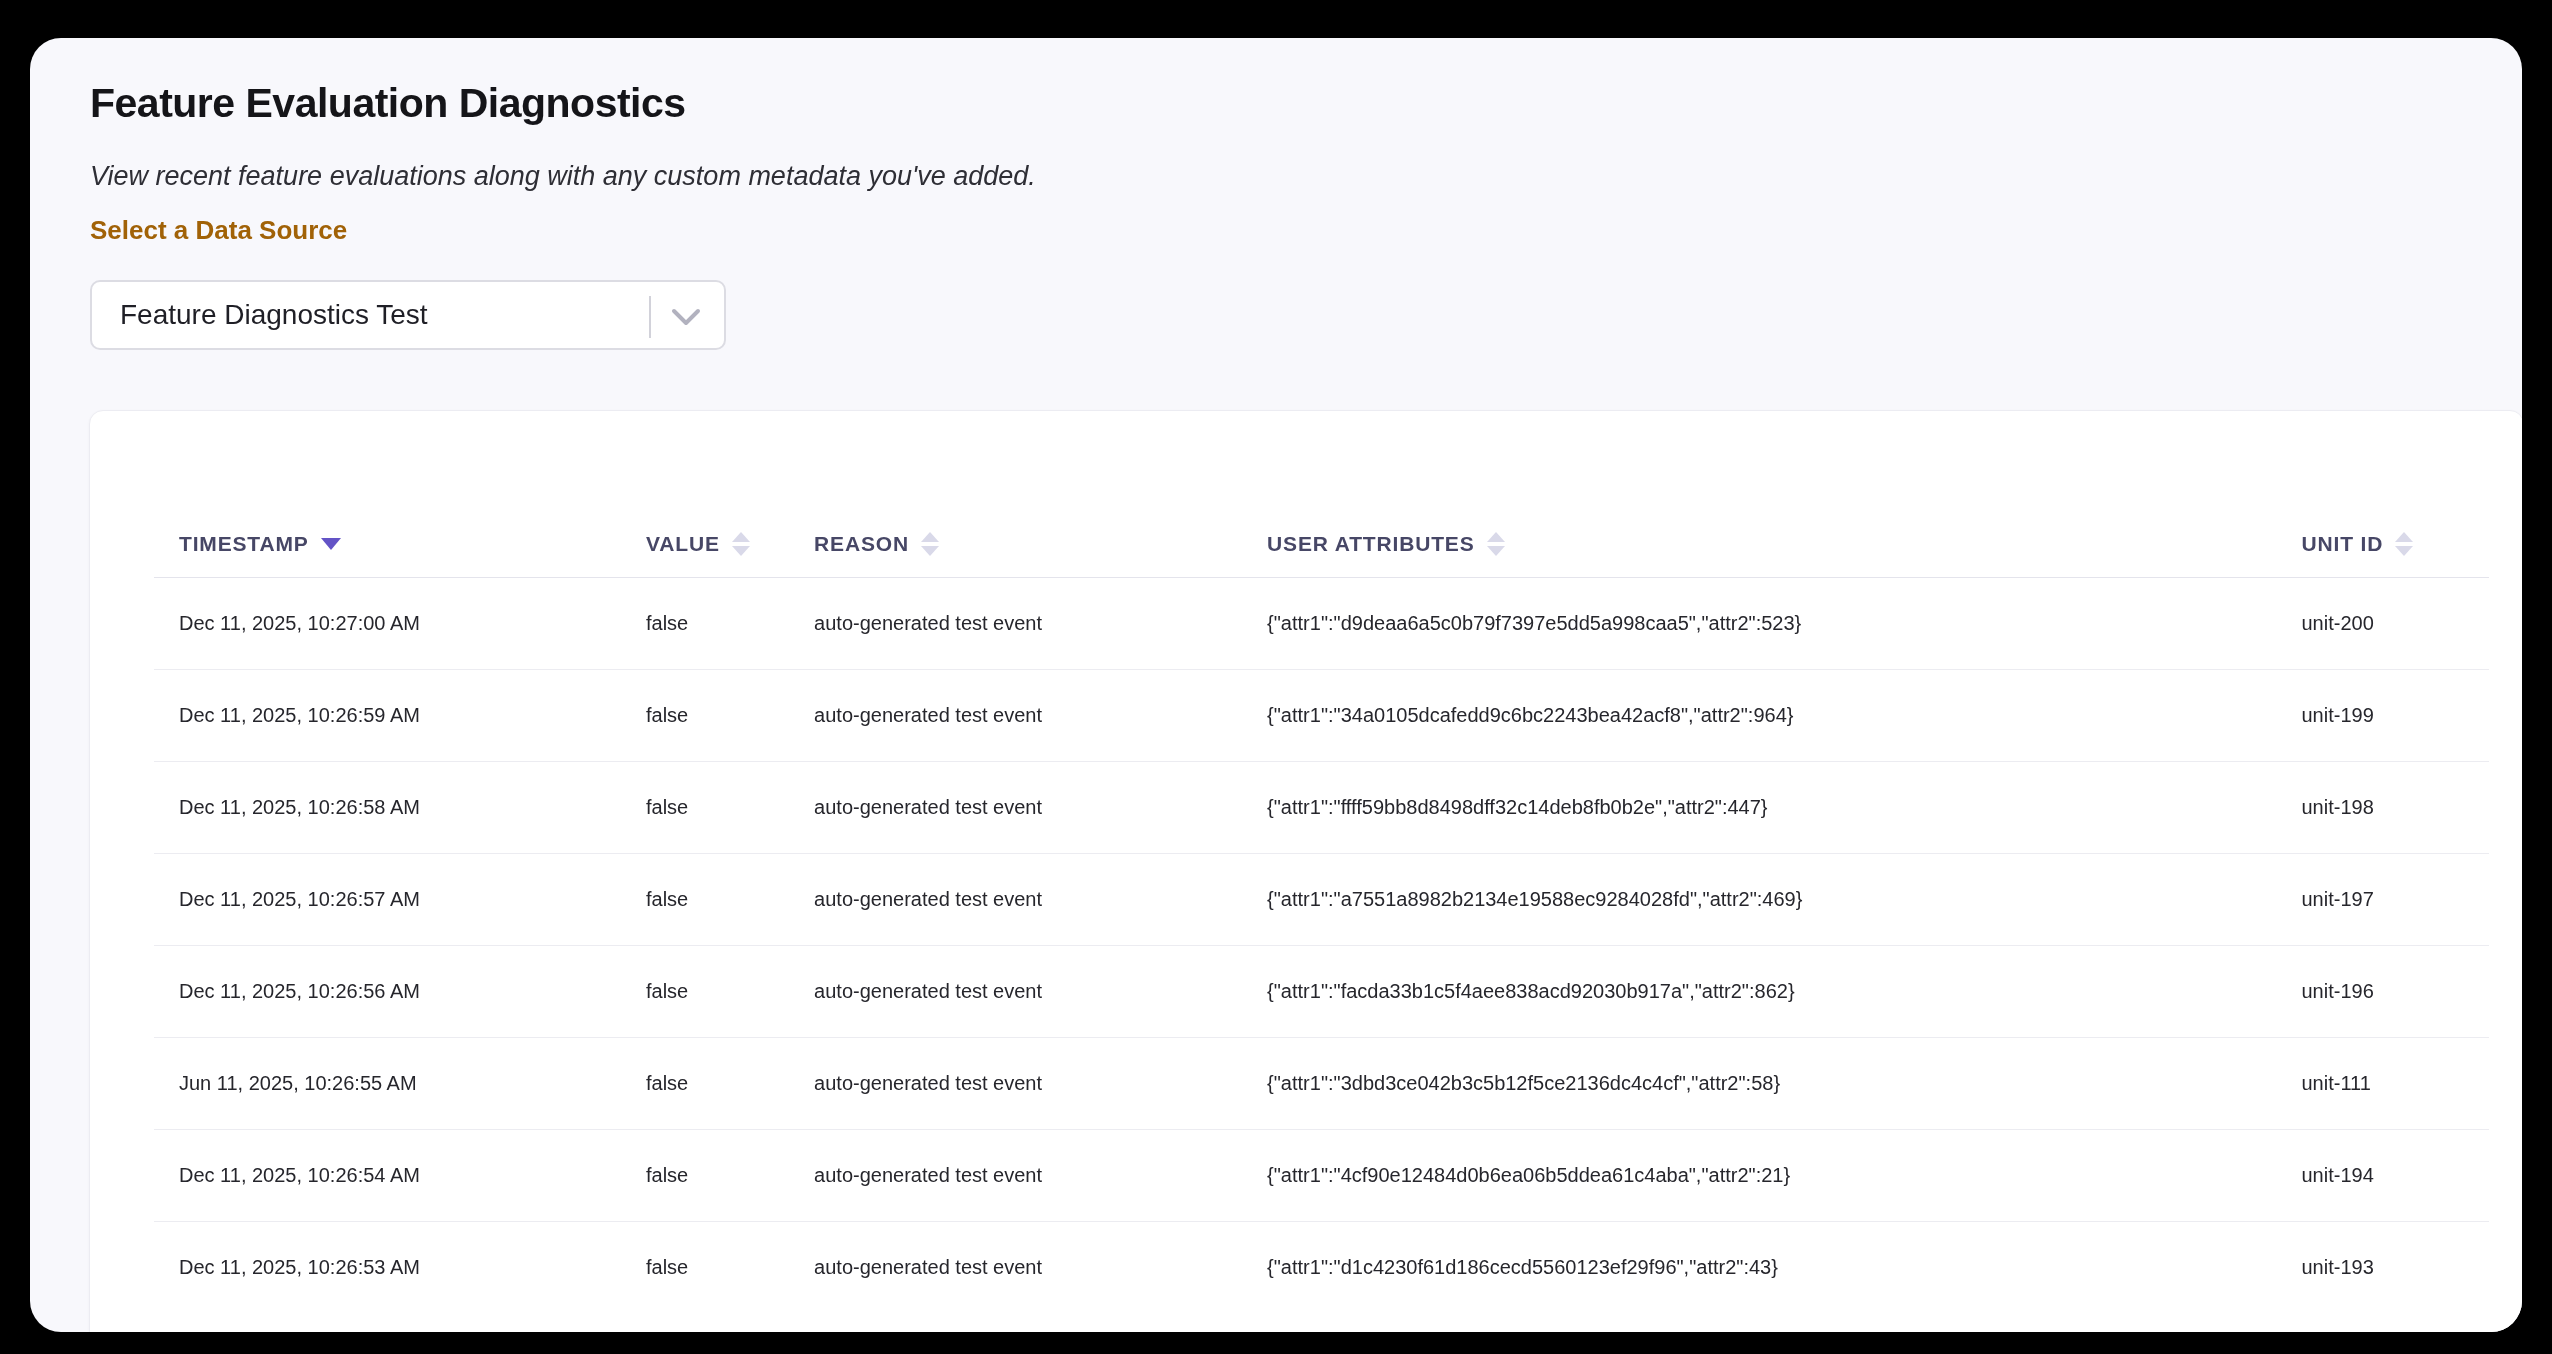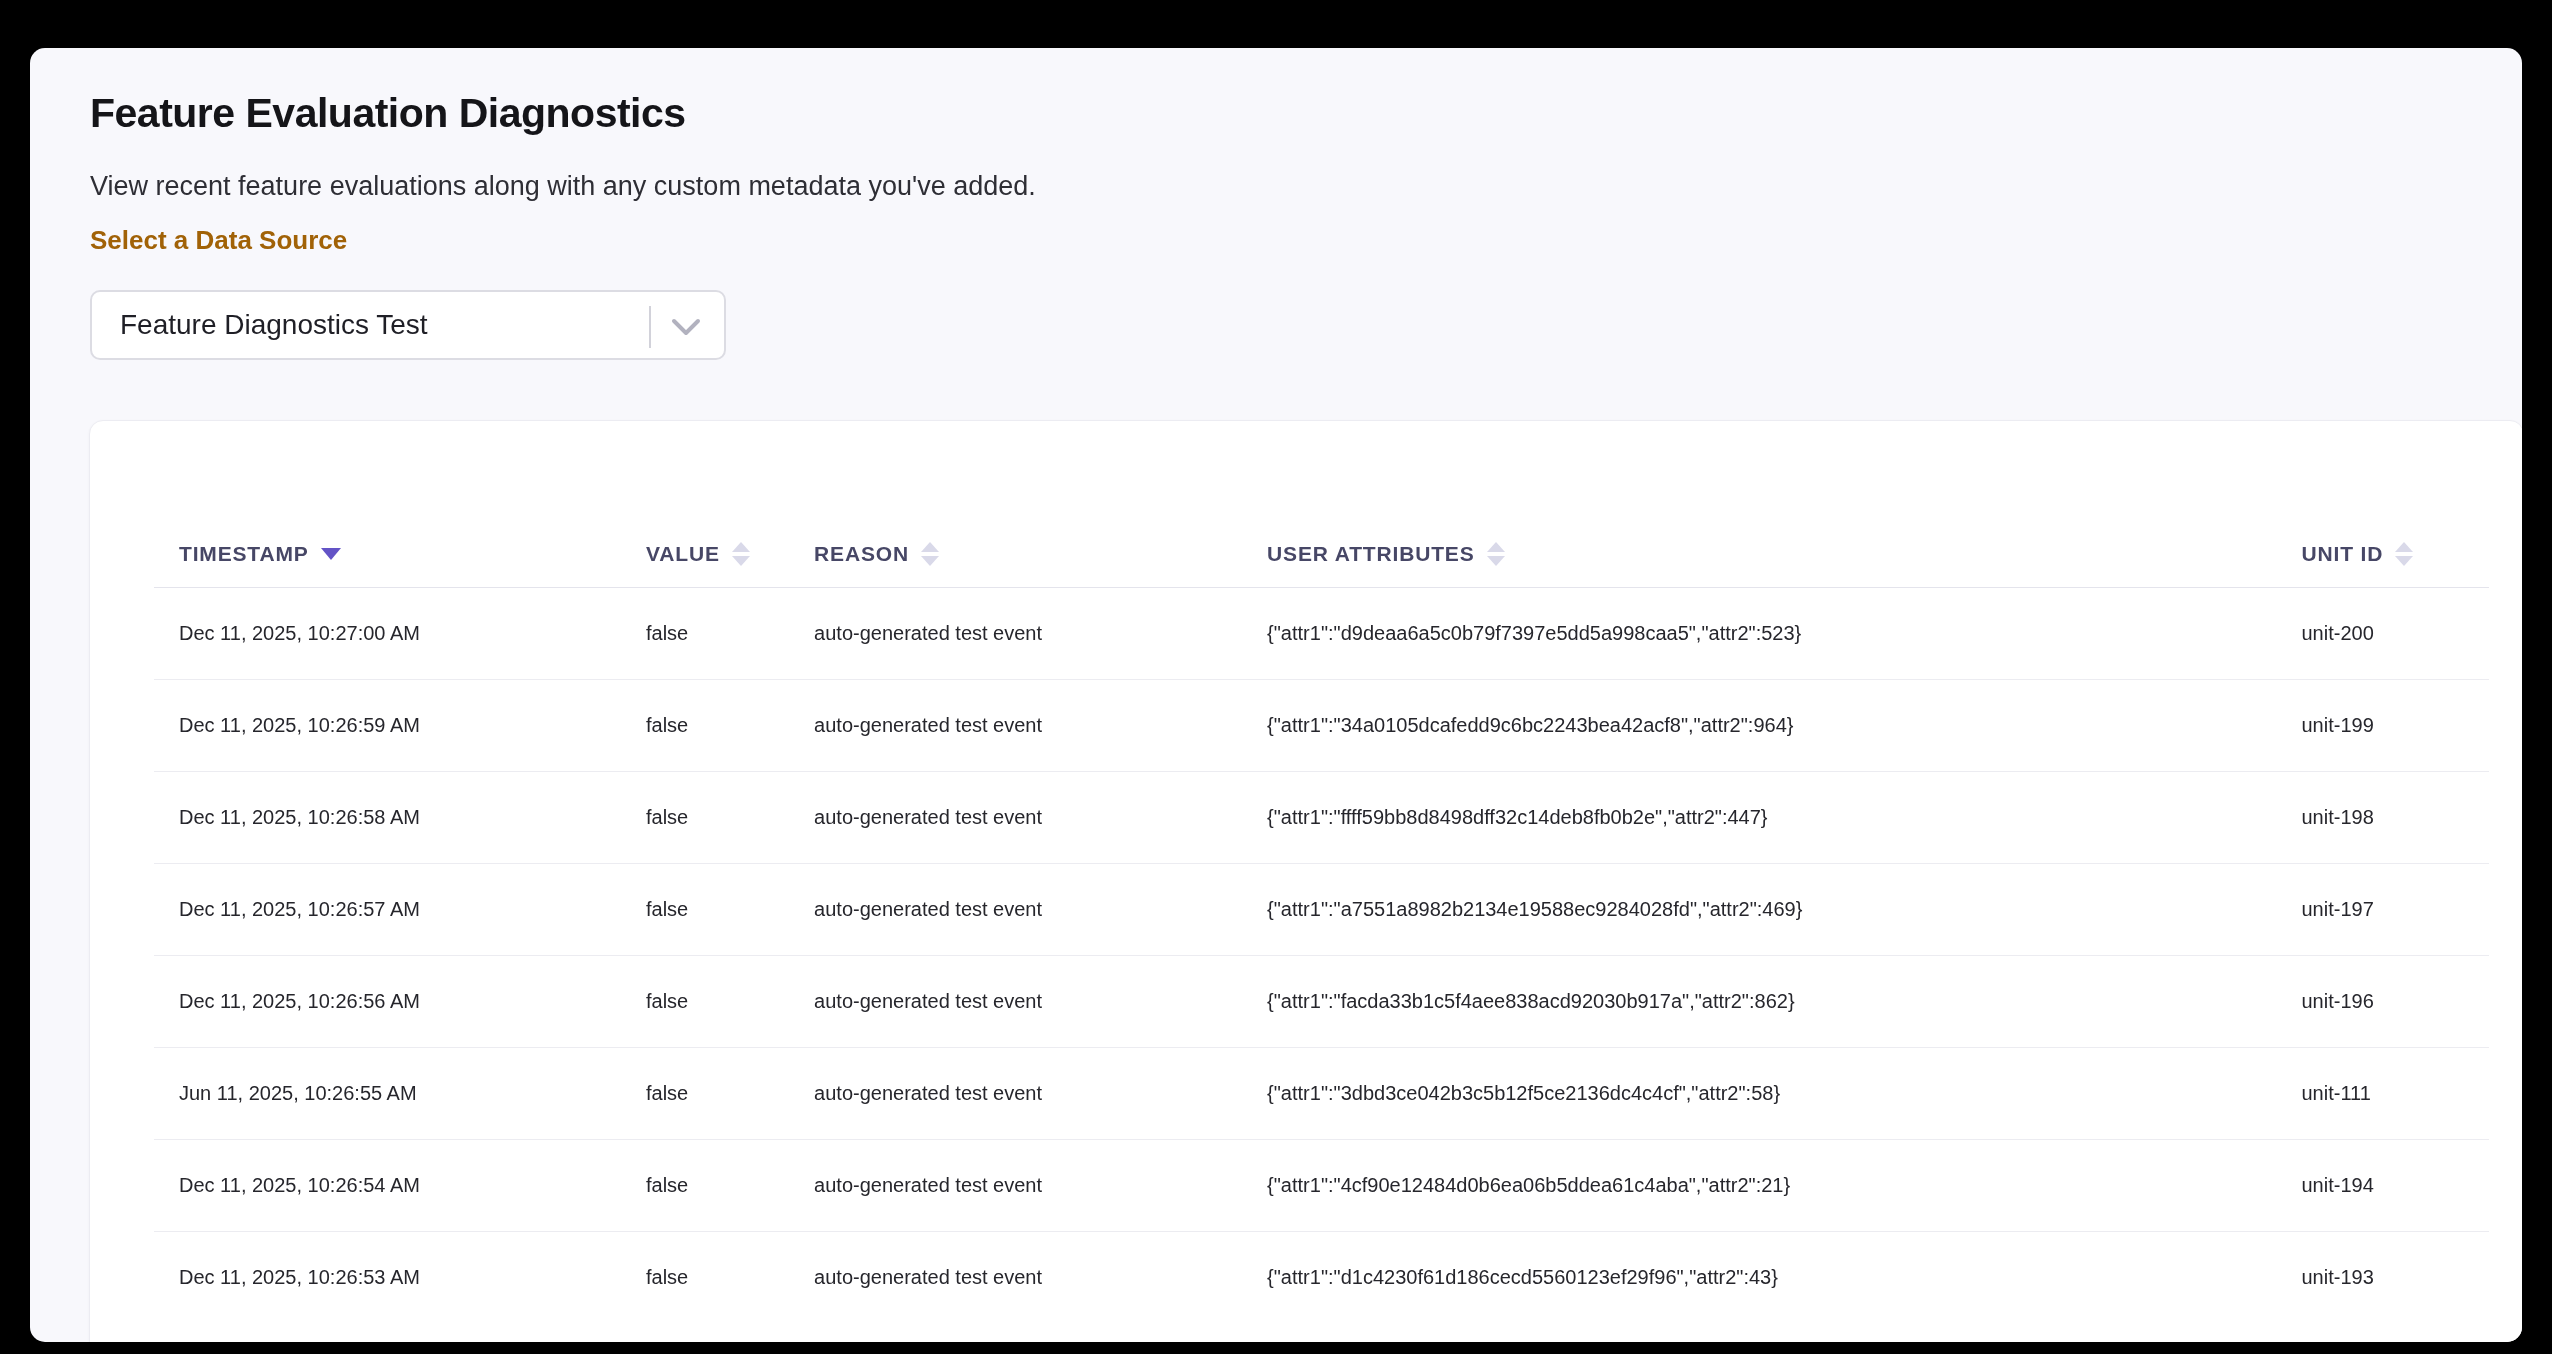--- a/index.html
+++ b/index.html
@@ -5,38 +5,39 @@
   * { margin:0; padding:0; box-sizing:border-box; }
   html,body { width:2552px; height:1354px; }
   body {
     background:#000;
     font-family:"Liberation Sans","DejaVu Sans",sans-serif;
     position:relative;
     overflow:hidden;
   }
   .page-card {
     position:absolute;
-    left:30px; top:48px;
+    left:30px; top:38px;
     width:2492px; height:1294px;
     background:#f8f8fc;
-    border-radius:15px;
+    border-radius:31px;
     padding:30px 58px 0 60px;
     overflow:hidden;
   }
   .page-title {
     font-size:41px;
     font-weight:700;
     color:#151519;
     letter-spacing:-0.5px;
     margin-top:12px;
   }
   .page-subtitle {
     font-size:27px;
     color:#2e2e35;
     margin-top:34px;
+    font-style:italic;
   }
   .ds-label {
     font-size:26px;
     font-weight:700;
     color:#a16207;
     margin-top:23px;
   }
   .select-box {
     margin-top:34px;
     width:636px; height:70px;

